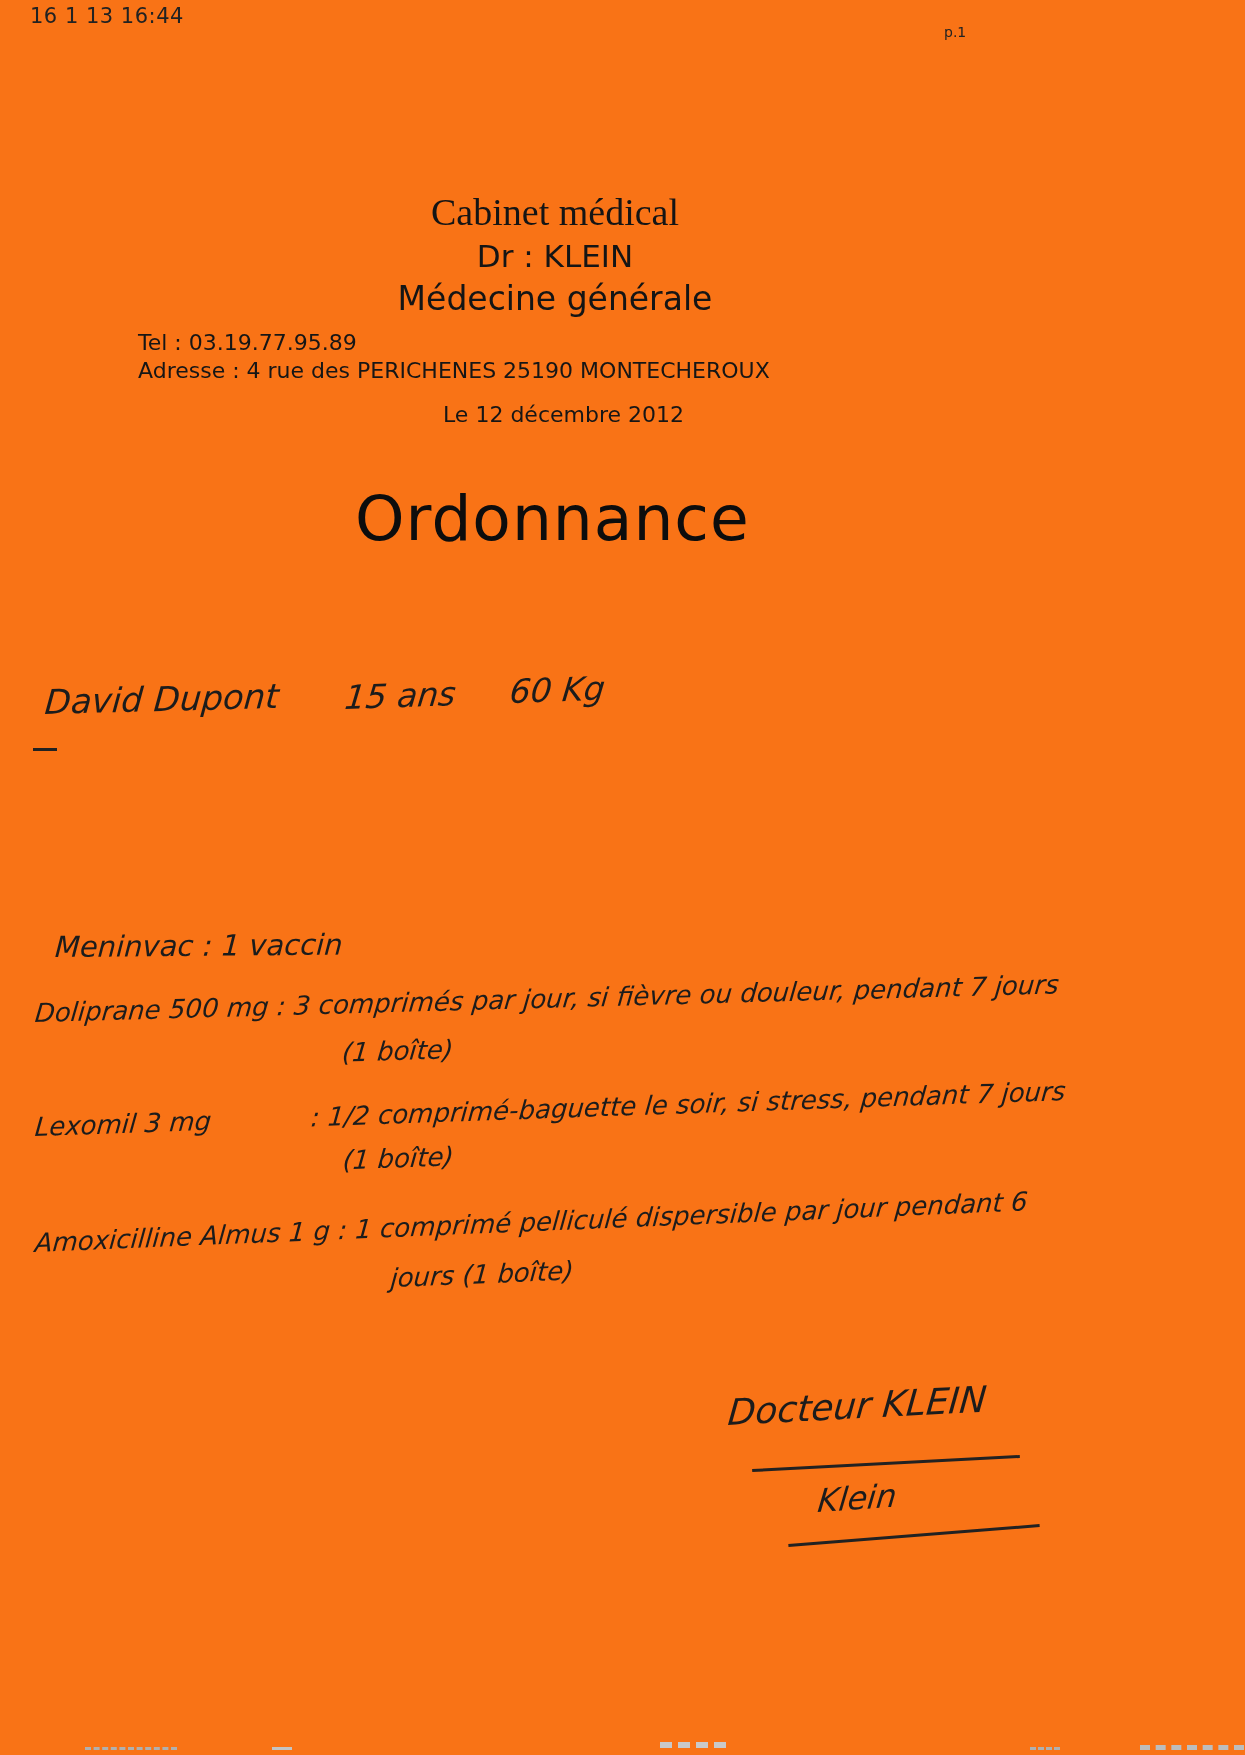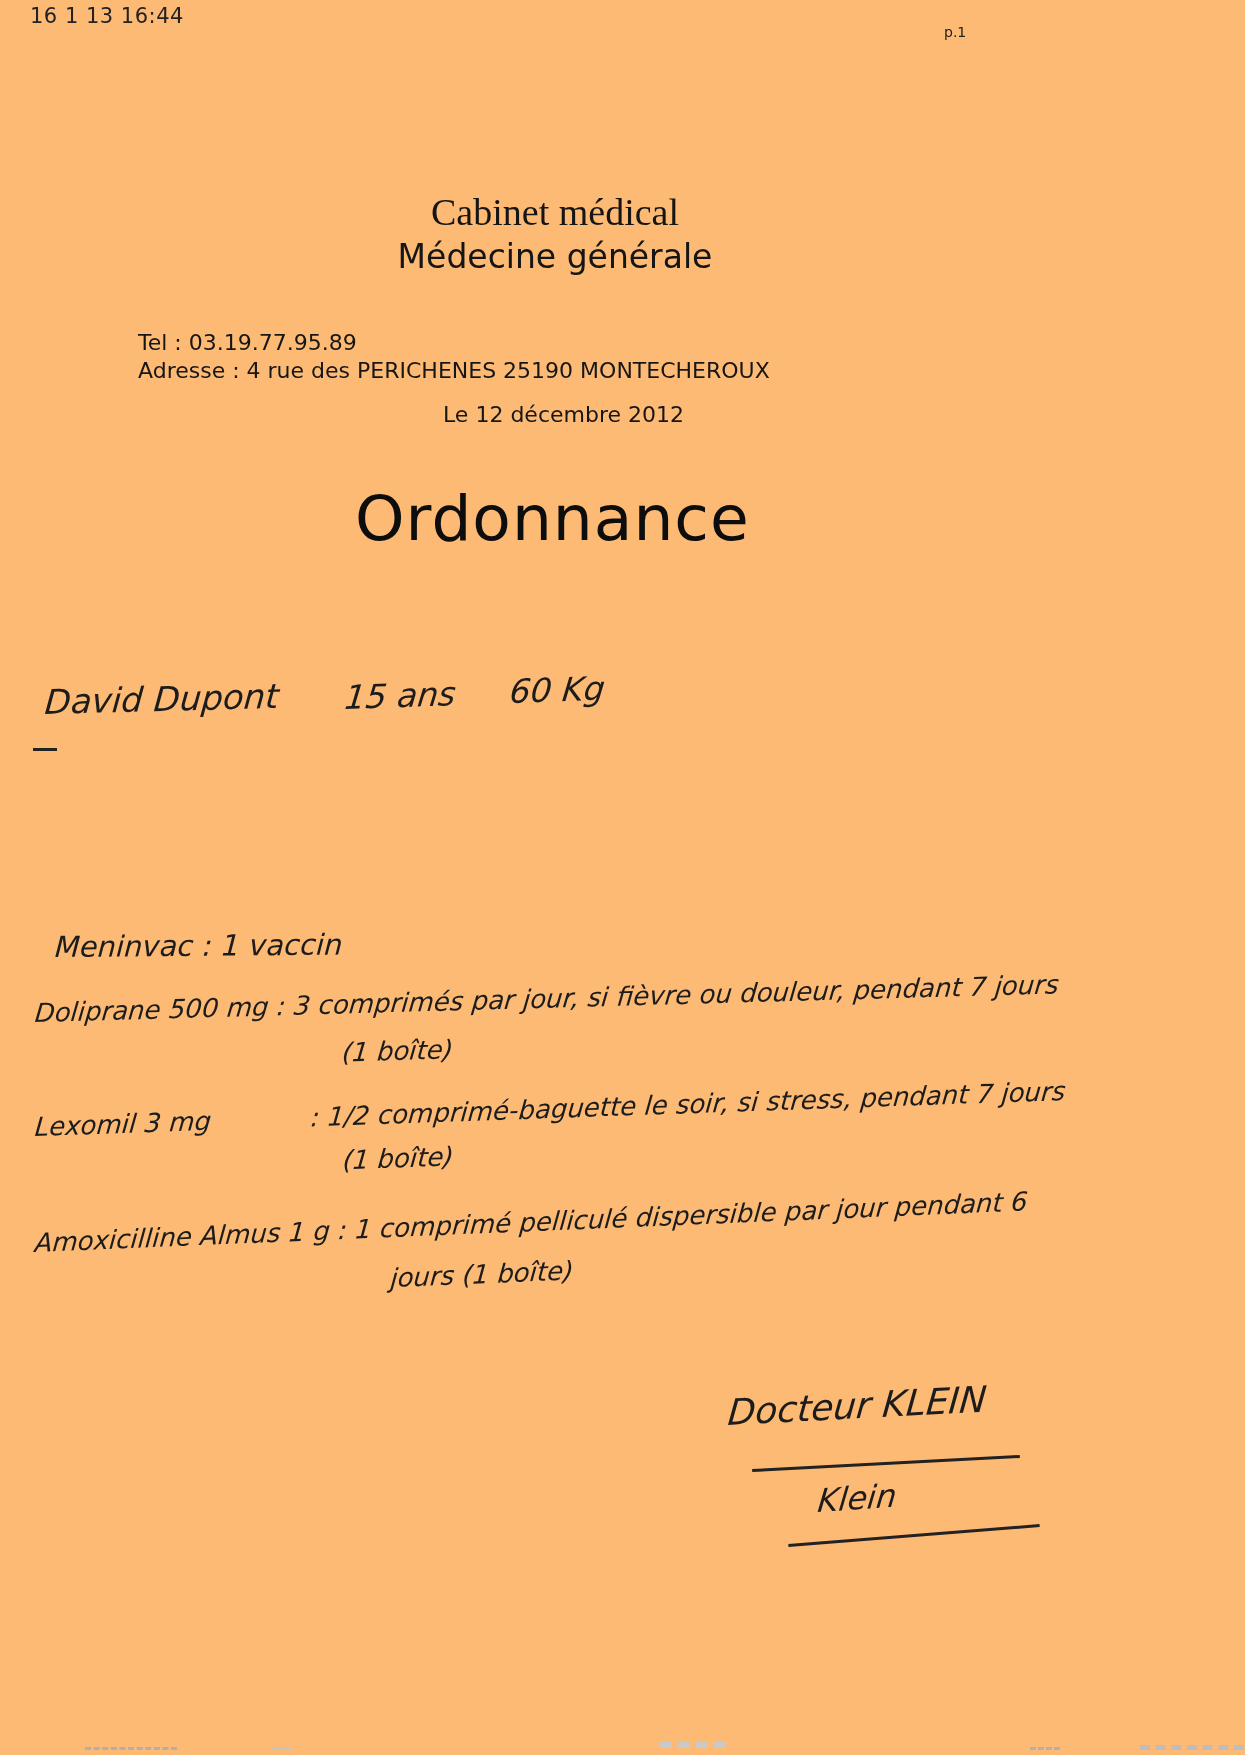--- a/index.html
+++ b/index.html
@@ -1,19 +1,19 @@
 <!DOCTYPE html>
 <html><head>
 <meta charset="utf-8">
 <style>
   html,body{margin:0;padding:0;background:#888;}
   .page{
     position:relative;
     width:1245px;height:1755px;
-    background:#fdba74;
+    background:#f97316;
     overflow:hidden;
     font-family:"DejaVu Sans",sans-serif;
     color:#111;
   }
   
   .fax-ts{position:absolute;left:30px;top:4px;font-size:21px;color:#222;letter-spacing:.5px;}
   .fax-page{position:absolute;left:944px;top:4px;font-size:14px;color:#222;margin-top:20px;}
 
   
   .clinic{position:absolute;left:280px;top:163px;width:550px;text-align:center;color:#151515;margin-top:26px;}
@@ -68,20 +68,21 @@
 </head>
 <body>
 
 <div class="page">
 
   <div class="fax-ts">16 1 13 16:44</div>
   <div class="fax-page">p.1</div>
 
   <div class="clinic">
     <div class="name">Cabinet médical</div>
+    <div class="doctor">Dr : KLEIN</div>
     <div class="spec">Médecine générale</div>
   </div>
 
   <div class="contact">
     <div>Tel : 03.19.77.95.89</div>
     <div>Adresse : 4 rue des PERICHENES 25190 MONTECHEROUX</div>
   </div>
 
   <div class="dateline">Le 12 décembre 2012</div>
 

